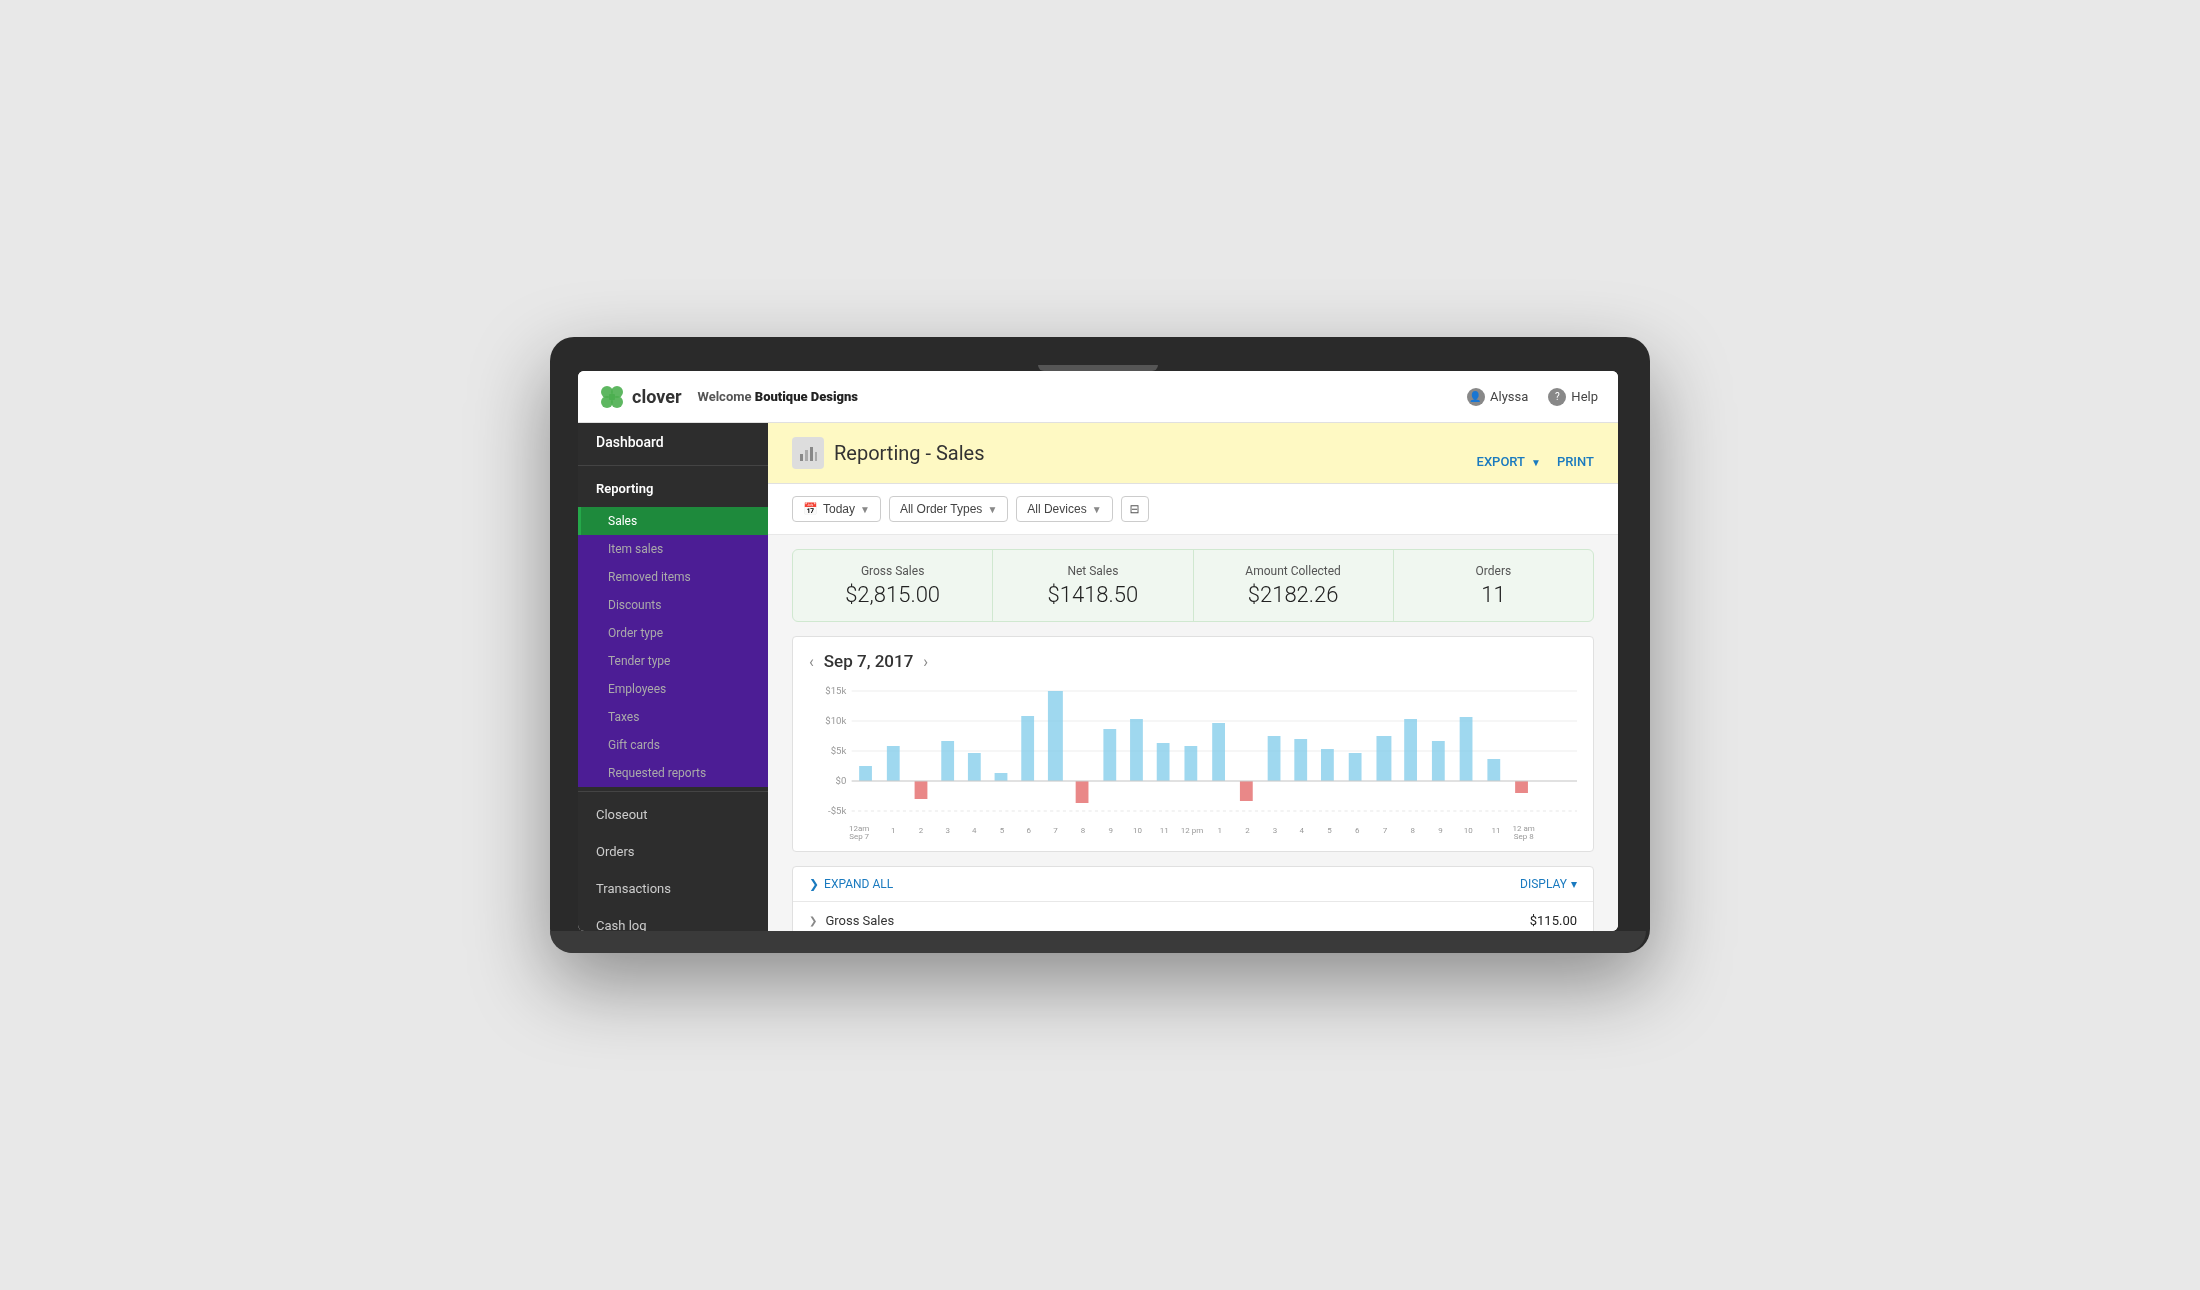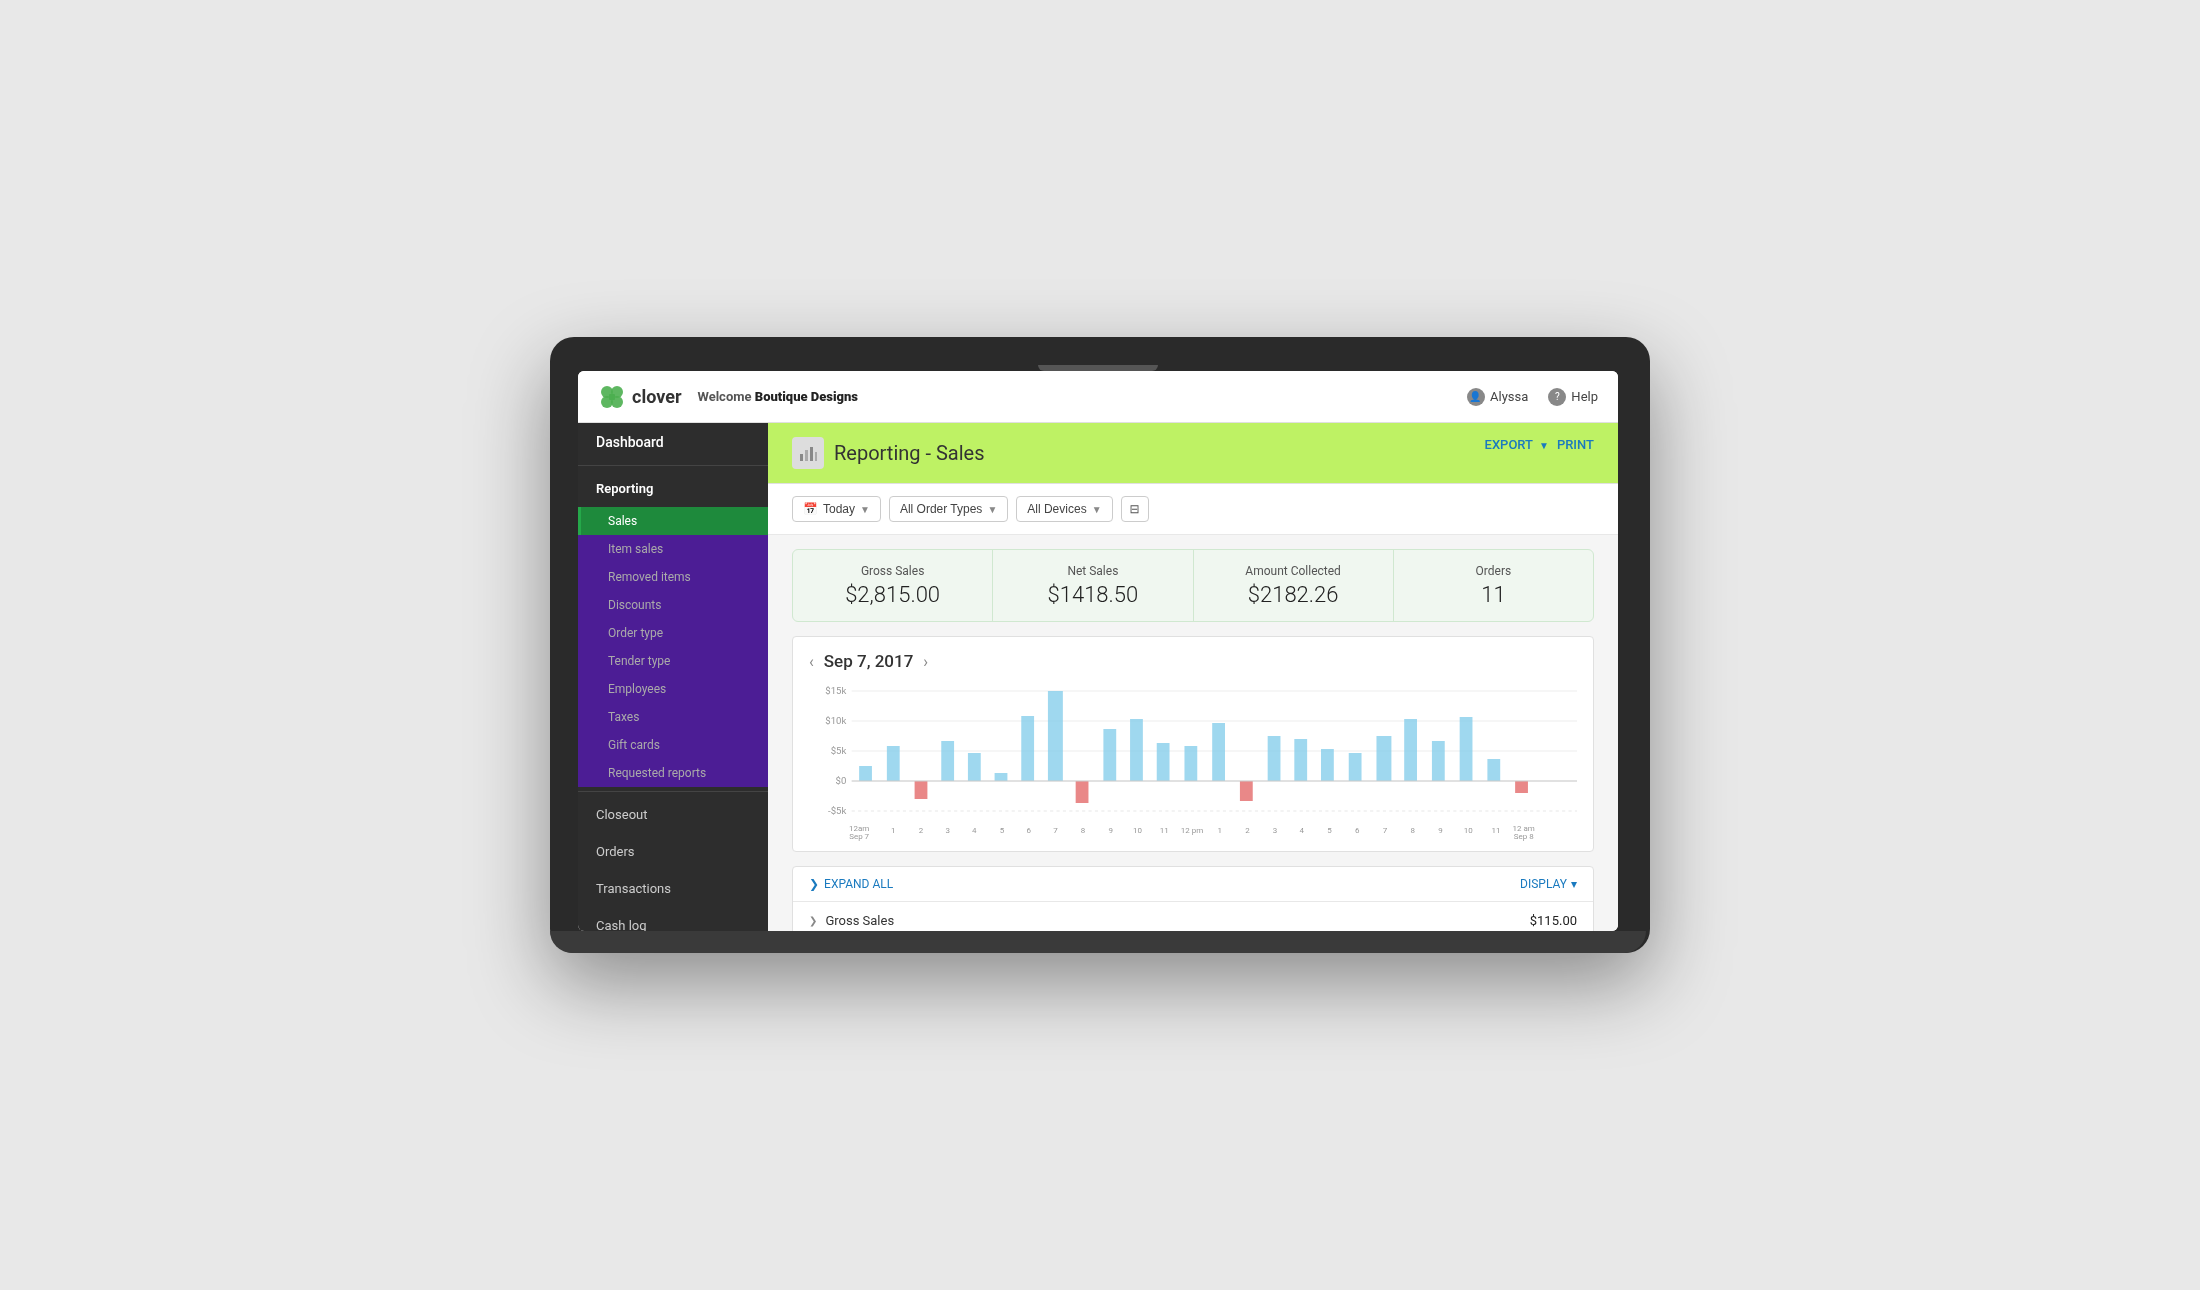--- a/index.html
+++ b/index.html
@@ -160,23 +160,23 @@
 
     
     .main-content {
       flex: 1;
       overflow-y: auto;
       background: #f5f5f5;
       padding: 0;
     }
     .content-header {
       display: flex;
-      align-items: flex-start;
+      align-items: flex-end;
       justify-content: space-between;
-      background: #bef264;
+      background: #fef9c3;
       padding: 14px 24px;
       border-bottom: 1px solid #e0e0e0;
     }
     .content-title-area {
       display: flex;
       align-items: center;
       gap: 10px;
     }
     .title-icon {
       width: 32px;
@@ -190,21 +190,21 @@
       font-size: 14px;
     }
     .content-title {
       font-size: 20px;
       font-weight: 400;
       color: #333;
     }
     .header-actions {
       display: flex;
       align-items: center;
-      gap: 8px;
+      gap: 16px;
     }
     .header-btn {
       font-size: 13px;
       color: #1a7abf;
       cursor: pointer;
       font-weight: 500;
     }
 
     
     .filter-bar {

